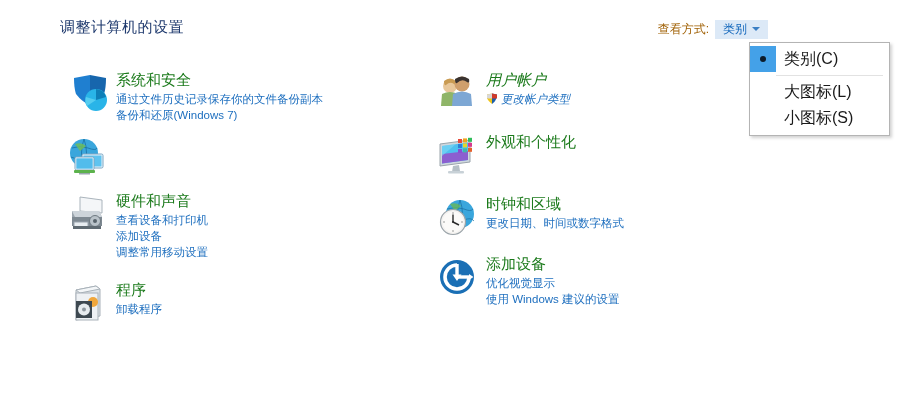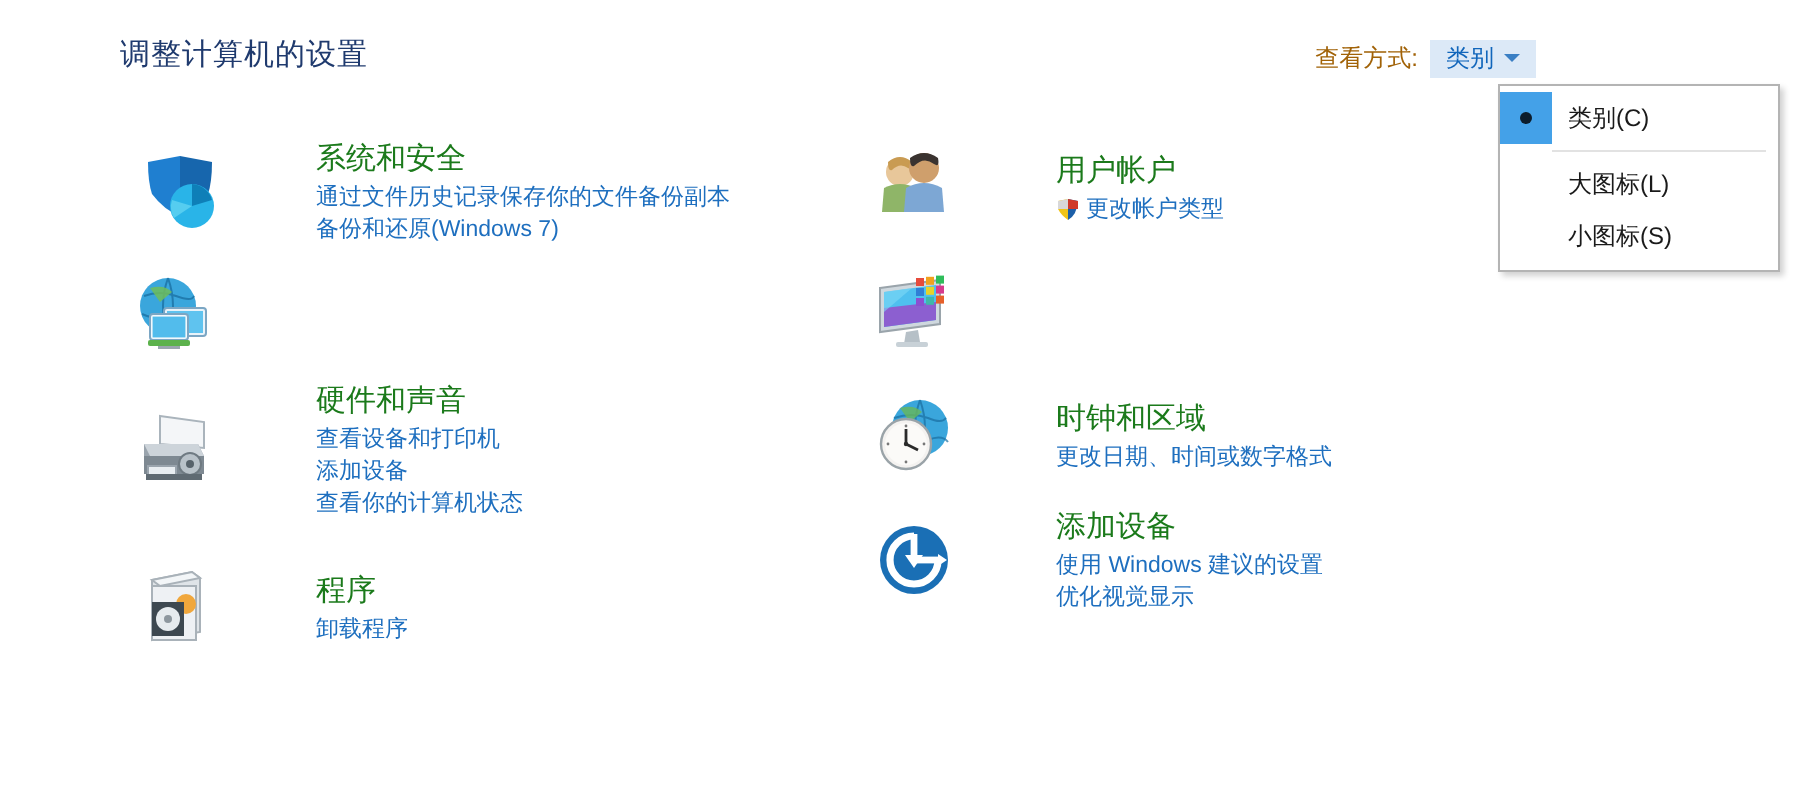--- a/index.html
+++ b/index.html
@@ -75,21 +75,21 @@
     background: #ffffff;
     border: 1px solid #b4b4b4;
     box-shadow: 2px 2px 3px rgba(0,0,0,0.18);
     padding: 3px 0 4px 0;
     z-index: 50;
   }
   .dd-item {
     display: flex;
     align-items: center;
     height: 26px;
-    font-size: 12px;
+    font-size: 16px;
     color: #1a1a1a;
     cursor: pointer;
   }
   .dd-marker {
     width: 26px;
     height: 26px;
     flex: 0 0 26px;
     display: flex;
     align-items: center;
     justify-content: center;
@@ -113,23 +113,22 @@
   .col {
     position: absolute;
     top: 70px;
   }
   .col-left  { left: 60px;  width: 370px; }
   .col-right { left: 430px; width: 370px; }
 
   .category {
     position: relative;
     display: flex;
-    align-items: center;
+    align-items: flex-start;
     margin-bottom: 16px;
-    gap: 42px;
   }
   .cat-icon {
     width: 56px;
     flex: 0 0 56px;
     height: 46px;
     position: relative;
     margin-top: 2px;
   }
   .cat-icon svg { position: absolute; left: 6px; top: 0; }
   .cat-body { flex: 1 1 auto; padding-top: 0px; }
@@ -150,21 +149,21 @@
     display: block;
     white-space: nowrap;
   }
   .cat-link.with-shield { display: flex; align-items: center; }
   .shield-mini { margin-right: 3px; flex: 0 0 12px; }
 
   
   .cat-sys   { margin-bottom: 10px; }
   .cat-net   { margin-bottom: 10px; }
   .cat-hw    { margin-bottom: 20px; }
-  .cat-user  { margin-bottom: 14px; }
+  .cat-user  { margin-bottom: 14px; font-style: italic; }
   .cat-appear{ margin-bottom: 14px; }
   .cat-clock { margin-bottom: 12px; }
 </style>
 </head>
 <body>
 
 <div class="header">
   <div class="page-title">调整计算机的设置</div>
 
   <div class="viewby">
@@ -240,21 +239,21 @@
         <rect x="8" y="29" width="14" height="6" fill="#e8edf1" stroke="#9aa4ad"></rect>
         <circle cx="29" cy="28" r="5.5" fill="#b9c2c9" stroke="#6f7a82"></circle>
         <circle cx="29" cy="28" r="2" fill="#58636b"></circle>
         <rect x="7" y="33" width="28" height="3" fill="#5f6a72"></rect>
       </svg>
     </div>
     <div class="cat-body">
       <div class="cat-title">硬件和声音</div>
       <span class="cat-link">查看设备和打印机</span>
       <span class="cat-link">添加设备</span>
-      <span class="cat-link">查看你的计算机状态</span>
+      <span class="cat-link">调整常用移动设置</span>
     </div>
   </div>
 
   <div class="category cat-prog">
     <div class="cat-icon">
       <svg width="44" height="44" viewBox="0 0 44 44">
         <path d="M10 8 L30 4 L34 7 L34 34 L10 38 Z" fill="#dfe4e8" stroke="#a9b2b9"></path>
         <path d="M10 8 L30 4 L34 7 L14 11 Z" fill="#f3f6f8" stroke="#a9b2b9"></path>
         <rect x="10" y="11" width="22" height="27" fill="#eef1f4" stroke="#a9b2b9"></rect>
         <circle cx="27" cy="20" r="5" fill="#f0a73c"></circle>
@@ -313,20 +312,23 @@
           <rect x="32" y="3.8" width="4" height="4" fill="#2fbd5a"></rect>
           <rect x="22" y="10" width="4" height="4" fill="#2f7fd6"></rect>
           <rect x="27" y="9.4" width="4" height="4" fill="#e6d32a"></rect>
           <rect x="32" y="8.8" width="4" height="4" fill="#d63a8e"></rect>
           <rect x="22" y="15" width="4" height="4" fill="#8c4fd0"></rect>
           <rect x="27" y="14.4" width="4" height="4" fill="#3fb8a8"></rect>
           <rect x="32" y="13.8" width="4" height="4" fill="#e6602a"></rect>
         </g>
       </svg>
     </div>
+    <div class="cat-body">
+      <div class="cat-title">外观和个性化</div>
+    </div>
   </div>
 
   <div class="category cat-clock">
     <div class="cat-icon">
       <svg width="44" height="44" viewBox="0 0 44 44">
         <circle cx="24" cy="18" r="14" fill="#3aa6dc"></circle>
         <path d="M11 13 Q20 10 28 13 Q35 16 37 13 M10 23 Q20 27 28 24 Q35 21 38 25 M24 4 Q19 18 24 32 M24 4 Q29 18 24 32" stroke="#1a6ea0" stroke-width="1" fill="none" opacity="0.7"></path>
         <path d="M14 8 Q21 6 25 10 L19 15 Z" fill="#68b85a" opacity="0.8"></path>
         <circle cx="17" cy="26" r="12.5" fill="#f4f2f0" stroke="#9aa3a8" stroke-width="1.2"></circle>
         <circle cx="17" cy="26" r="10.5" fill="#fbfaf8"></circle>
@@ -351,18 +353,18 @@
         <circle cx="21" cy="21" r="17" fill="#1a6fb5"></circle>
         <path d="M21 9 A12 12 0 1 0 33 21" stroke="#ffffff" stroke-width="3.6" fill="none"></path>
         <rect x="19.3" y="8" width="3.4" height="14" fill="#ffffff"></rect>
         <path d="M21 25 L16.5 18.5 L25.5 18.5 Z" fill="#ffffff"></path>
         <rect x="21" y="19.3" width="12" height="3.4" fill="#ffffff"></rect>
         <path d="M30 21 L36 21 L33 25.5 Z" fill="#ffffff" transform="rotate(-90 33 21)"></path>
       </svg>
     </div>
     <div class="cat-body">
       <div class="cat-title">添加设备</div>
+      <span class="cat-link">优化视觉显示</span>
       <span class="cat-link">使用 Windows 建议的设置</span>
-      <span class="cat-link">优化视觉显示</span>
     </div>
   </div>
 
 </div>
 
 </body></html>

